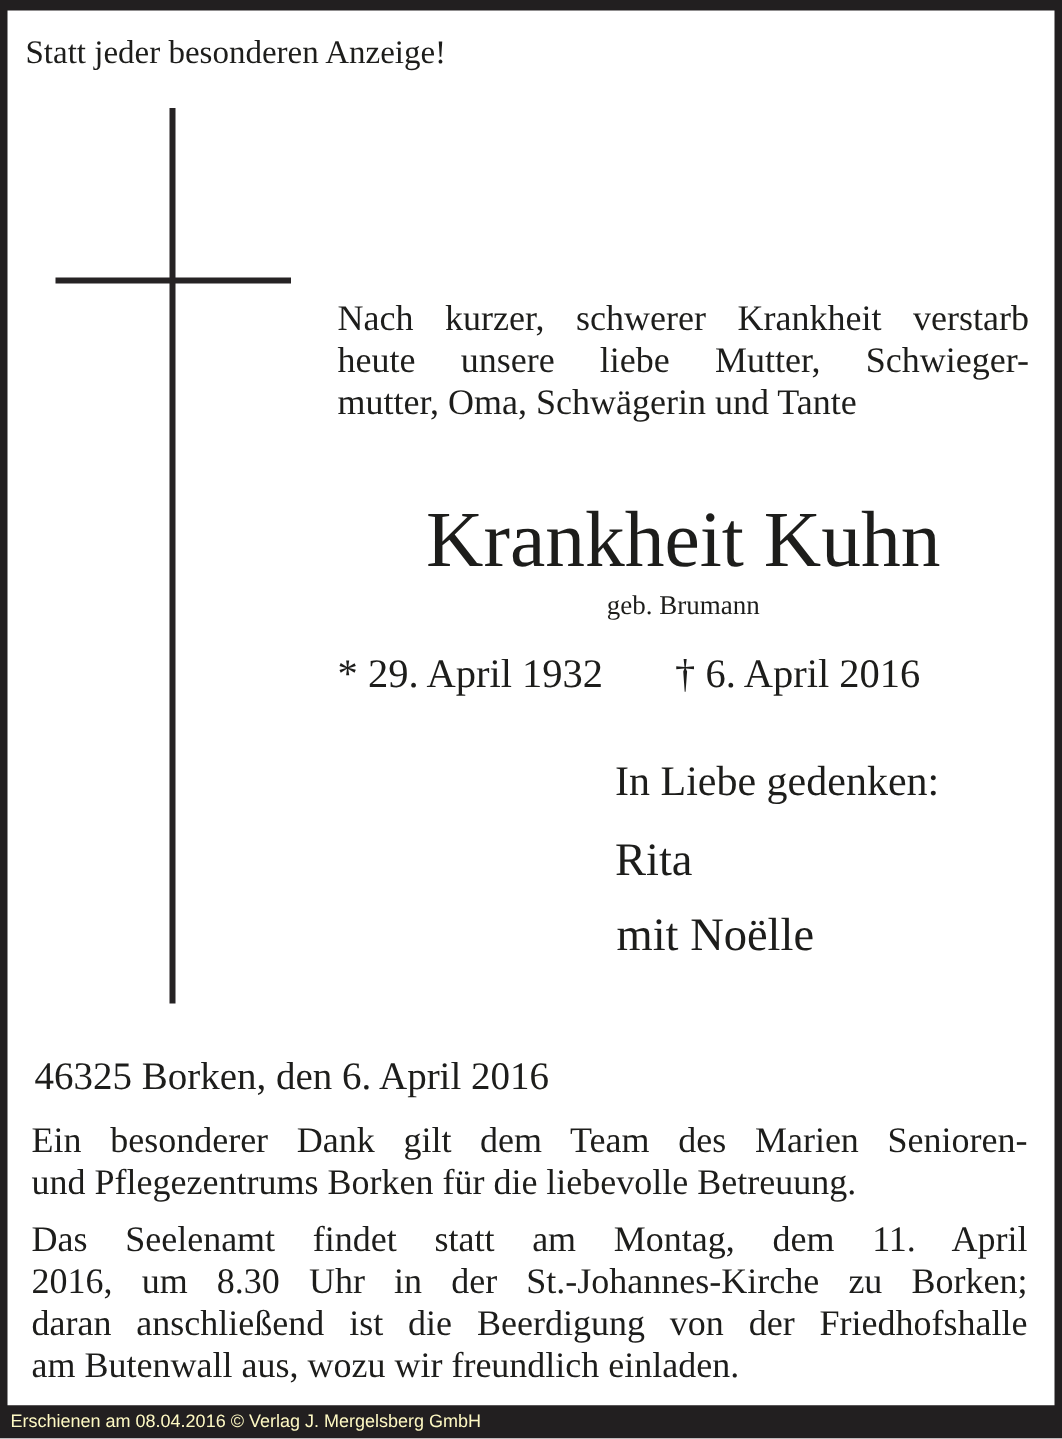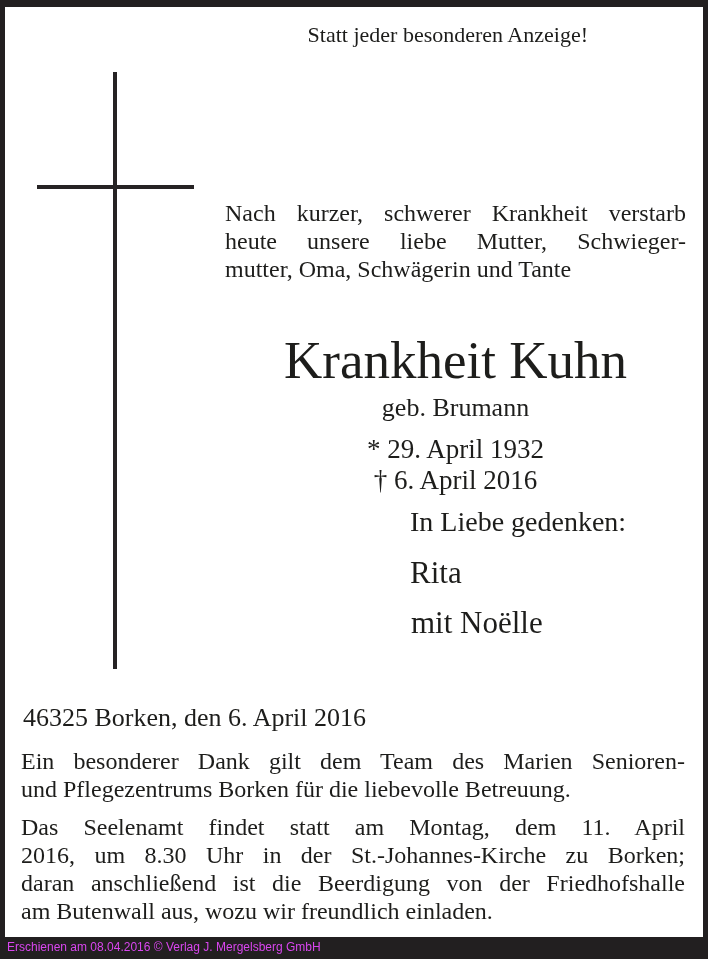--- a/index.html
+++ b/index.html
@@ -18,37 +18,37 @@
     border-top:7px solid #221f20;
     border-bottom:22px solid #221f20;
     pointer-events:none;
     box-sizing:border-box;
   }
   .abs{position:absolute;}
   
   .cross-v{left:113px;top:72px;width:4px;height:597px;background:#262324;}
   .cross-h{left:37px;top:185px;width:157px;height:4px;background:#262324;}
   
-  .top-note{left:4px;top:22px;width:584px;text-align:right;font-size:22px;}
+  .top-note{left:17px;top:22px;width:584px;text-align:left;font-size:22px;}
   .verse{left:255px;top:72px;font-size:22px;line-height:23px;}
   .intro{left:225px;top:199px;width:461px;font-size:24px;line-height:28px;}
   .jline{text-align:justify;text-align-last:justify;}
   .col{left:225px;top:0;width:461px;text-align:center;}
   .name{top:330px;font-size:53px;}
-  .maiden{top:393px;font-size:26px;text-align:center;}
-  .dates{top:434px;font-size:27px;display:flex;justify-content:center;column-gap:48px;flex-direction:column;}
+  .maiden{top:393px;font-size:18px;text-align:center;}
+  .dates{top:434px;font-size:27px;display:flex;column-gap:48px;}
   .mourn-head{left:410px;top:506px;font-size:28px;}
   .mourn-1{left:410px;top:555px;font-size:31px;}
   .mourn-23{left:411px;top:605px;font-size:31px;line-height:35px;}
   .place-date{left:23px;top:703px;font-size:26px;}
   .thanks{left:21px;top:747px;width:664px;font-size:24px;line-height:28px;}
   .service{left:21px;top:813px;width:664px;font-size:24px;line-height:28px;}
   .footer{
     left:0;top:937px;width:708px;height:22px;
-    background:#221f20;color:#d946ef;
+    background:#221f20;color:#fef9c3;
     font-family:"Liberation Sans", sans-serif;
     font-size:12px;line-height:20px;
     padding-left:7px;box-sizing:border-box;
   }
 </style>
 </head>
 <body>
 
 <div class="page">
 

